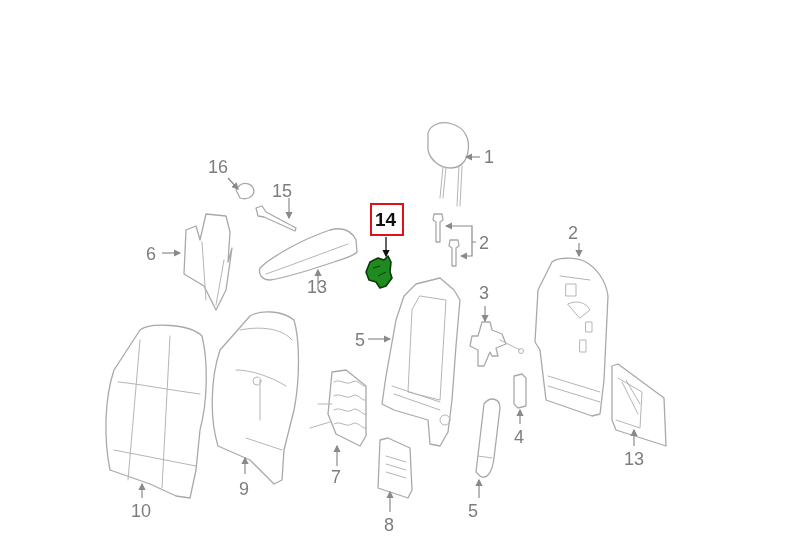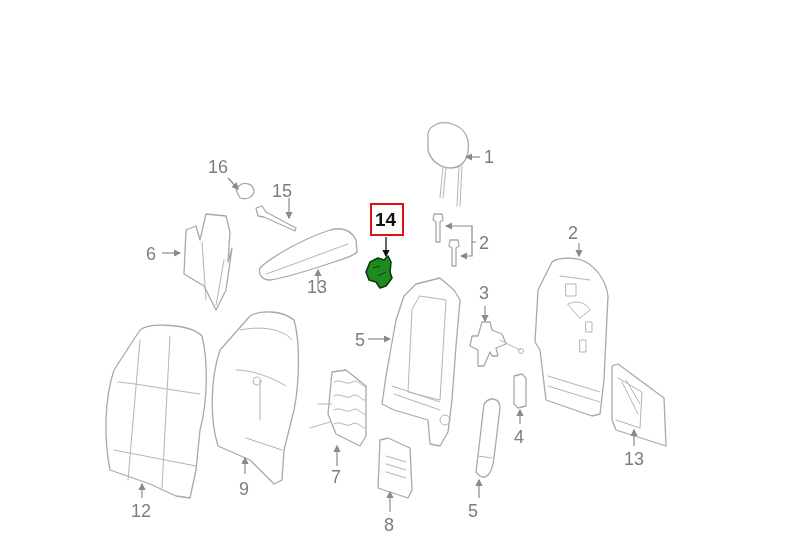--- a/index.html
+++ b/index.html
@@ -132,21 +132,21 @@
 
 <span class="callout" style="left:484px;top:148px">1</span>
 <span class="callout" style="left:479px;top:234px">2</span>
 <span class="callout" style="left:479px;top:284px">3</span>
 <span class="callout" style="left:514px;top:428px">4</span>
 <span class="callout" style="left:355px;top:331px">5</span>
 <span class="callout" style="left:146px;top:245px">6</span>
 <span class="callout" style="left:331px;top:468px">7</span>
 <span class="callout" style="left:384px;top:516px">8</span>
 <span class="callout" style="left:239px;top:480px">9</span>
-<span class="callout" style="left:131px;top:502px">12</span>
+<span class="callout" style="left:131px;top:502px">10</span>
 <span class="callout" style="left:568px;top:224px">2</span>
 <span class="callout" style="left:624px;top:450px">13</span>
 <span class="callout" style="left:307px;top:278px">13</span>
 <div class="highlight-box" style="left:370px;top:203px;width:34px;height:33px"></div>
 <span class="callout highlight" style="left:375px;top:210px">14</span>
 <span class="callout" style="left:272px;top:182px">15</span>
 <span class="callout" style="left:208px;top:158px">16</span>
 <span class="callout" style="left:468px;top:502px">5</span>
 
 </body></html>

